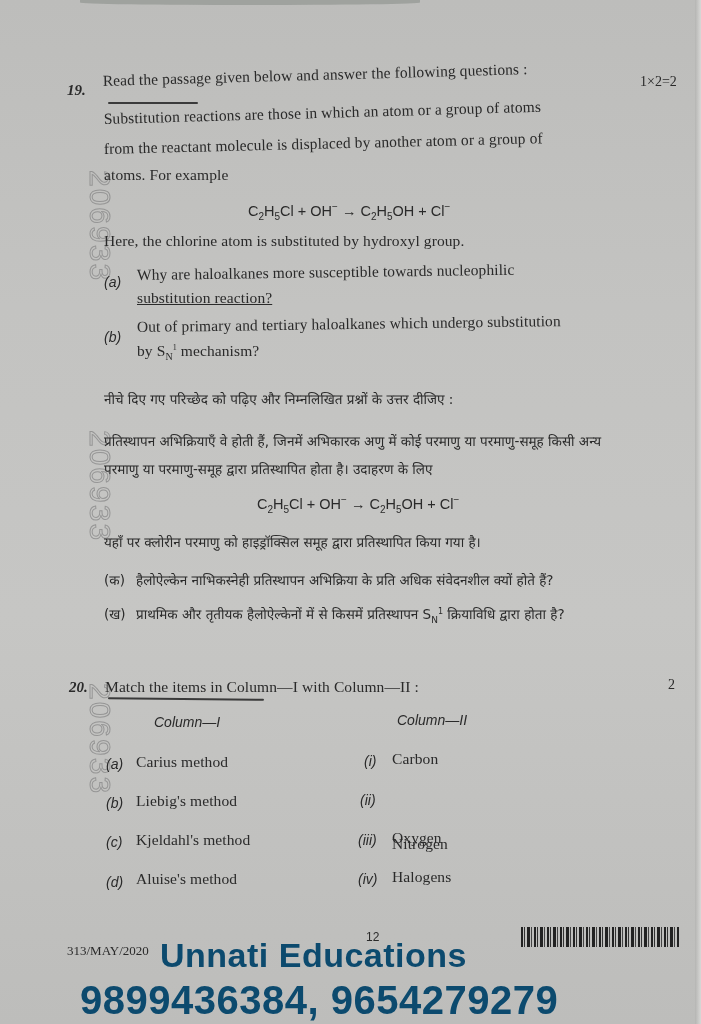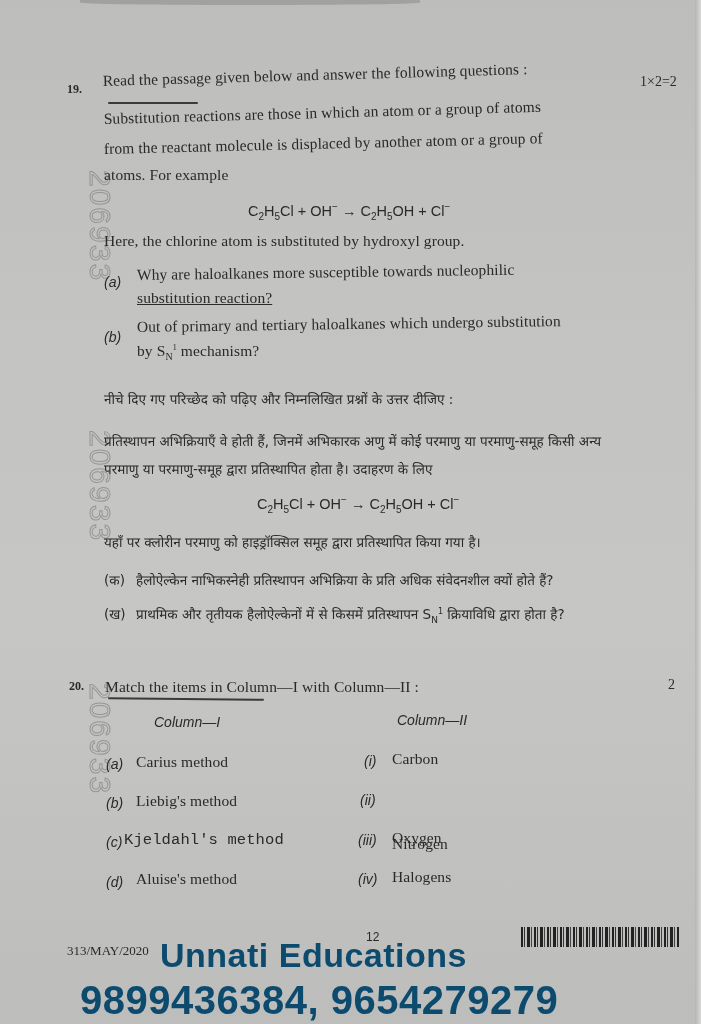--- a/index.html
+++ b/index.html
@@ -11,21 +11,21 @@
   }
   .topband {
     position: absolute; left: 80px; top: 0; width: 340px; height: 5px;
     background: #8a8f8a; border-radius: 0 0 50% 50%; opacity: .6;
   }
   .rightedge {
     position: absolute; right: 0; top: 0; width: 6px; height: 1024px;
     background: linear-gradient(90deg, #b5b5b3, #d8d8d6);
   }
   .abs { position: absolute; white-space: nowrap; }
-  .qnum { font-weight: bold; font-size: 12px; }
+  .qnum { font-weight: bold; font-size: 15px; font-style: italic; }
   .txt { font-size: 15.5px; letter-spacing: 0.1px; }
   .marks { font-size: 14px; }
   .eq { font-size: 14.5px; font-family: "Liberation Sans", "DejaVu Sans", sans-serif; }
   .eq sub, .eq sup { font-size: 10px; }
   .lbl { font-style: italic; font-size: 14px; font-family: "Liberation Sans", sans-serif; }
   .hi { font-family: "DejaVu Sans", sans-serif; font-size: 13.5px; }
   .underline-mark {
     position: absolute; height: 2px; background: #3a3a3a; border-radius: 2px;
   }
   .watermark {
@@ -123,21 +123,21 @@
     <div>
       <span class="abs lbl" style="left:106px; top:756px;">(a)</span>
       <span class="abs txt" style="left:136px; top:753px;">Carius method</span>
     </div>
     <div>
       <span class="abs lbl" style="left:106px; top:795px;">(b)</span>
       <span class="abs txt" style="left:136px; top:792px;">Liebig's method</span>
     </div>
     <div>
       <span class="abs lbl" style="left:106px; top:834px;">(c)</span>
-      <span class="abs txt" style="left:124px; top:831px;font-family:Liberation Mono, monospace;">Kjeldahl's method</span>
+      <span class="abs txt" style="left:136px; top:831px;">Kjeldahl's method</span>
     </div>
     <div>
       <span class="abs lbl" style="left:106px; top:874px;">(d)</span>
       <span class="abs txt" style="left:136px; top:870px;">Aluise's method</span>
     </div>
   </div>
 
   <div>
     <div>
       <span class="abs lbl" style="left:364px; top:753px;">(i)</span>

